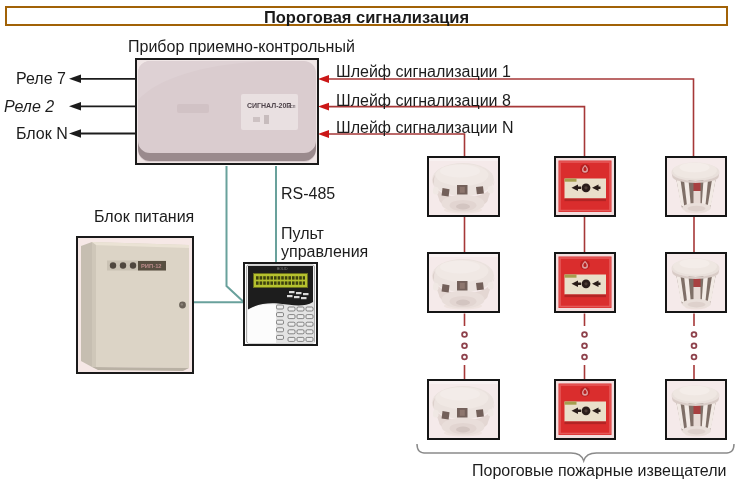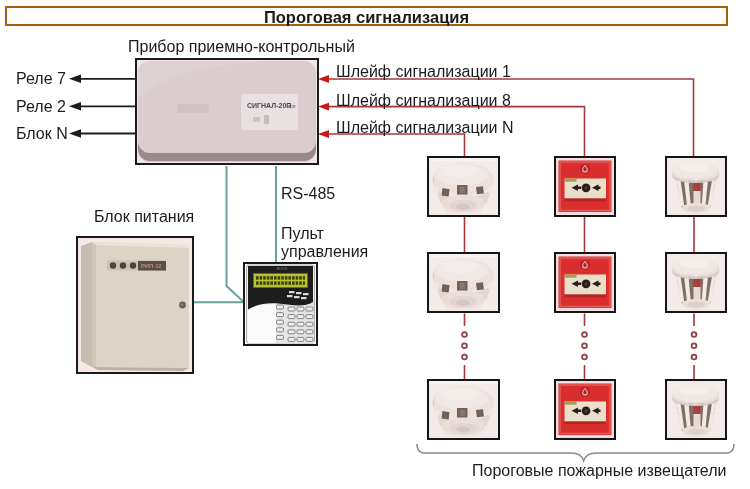--- a/index.html
+++ b/index.html
@@ -63,21 +63,21 @@
     <g stroke="#69a19c" stroke-width="2" fill="none">
       <polyline points="226.5,166 226.5,286 244,302.3"></polyline>
       <line x1="276" y1="166" x2="276" y2="262"></line>
       <line x1="194" y1="302.3" x2="244" y2="302.3"></line>
     </g>
 
     <path d="M417,444 C417,450.5 419.5,453 426.5,453 L571,453 C578,453 582,455.4 583.7,460.8 C585.4,455.4 589.4,453 596.4,453 L724.5,453 C731.5,453 734,450.5 734,444" fill="none" stroke="#8a8a8a" stroke-width="1.5"></path>
   </svg>
 
   <div class="lbl" style="left:16px;top:70px;">Реле 7</div>
-  <div class="lbl" style="left:16px;top:98.2px;">Реле 2</div>
+  <div class="lbl" style="left:4px;top:98.2px;font-style:italic;">Реле 2</div>
   <div class="lbl" style="left:16px;top:125.2px;">Блок N</div>
   <div class="lbl" style="left:128px;top:37.6px;">Прибор приемно-контрольный</div>
   <div class="lbl" style="left:336px;top:63.2px;">Шлейф сигнализации 1</div>
   <div class="lbl" style="left:336px;top:91.5px;">Шлейф сигнализации 8</div>
   <div class="lbl" style="left:336px;top:118.7px;">Шлейф сигнализации N</div>
   <div class="lbl" style="left:281px;top:185px;">RS-485</div>
   <div class="lbl" style="left:94px;top:208px;">Блок питания</div>
   <div class="lbl" style="left:472px;top:462.3px;">Пороговые пожарные извещатели</div>
   <div class="lbl" style="left:281px;top:224.5px;">Пульт<br>управления</div>
 

